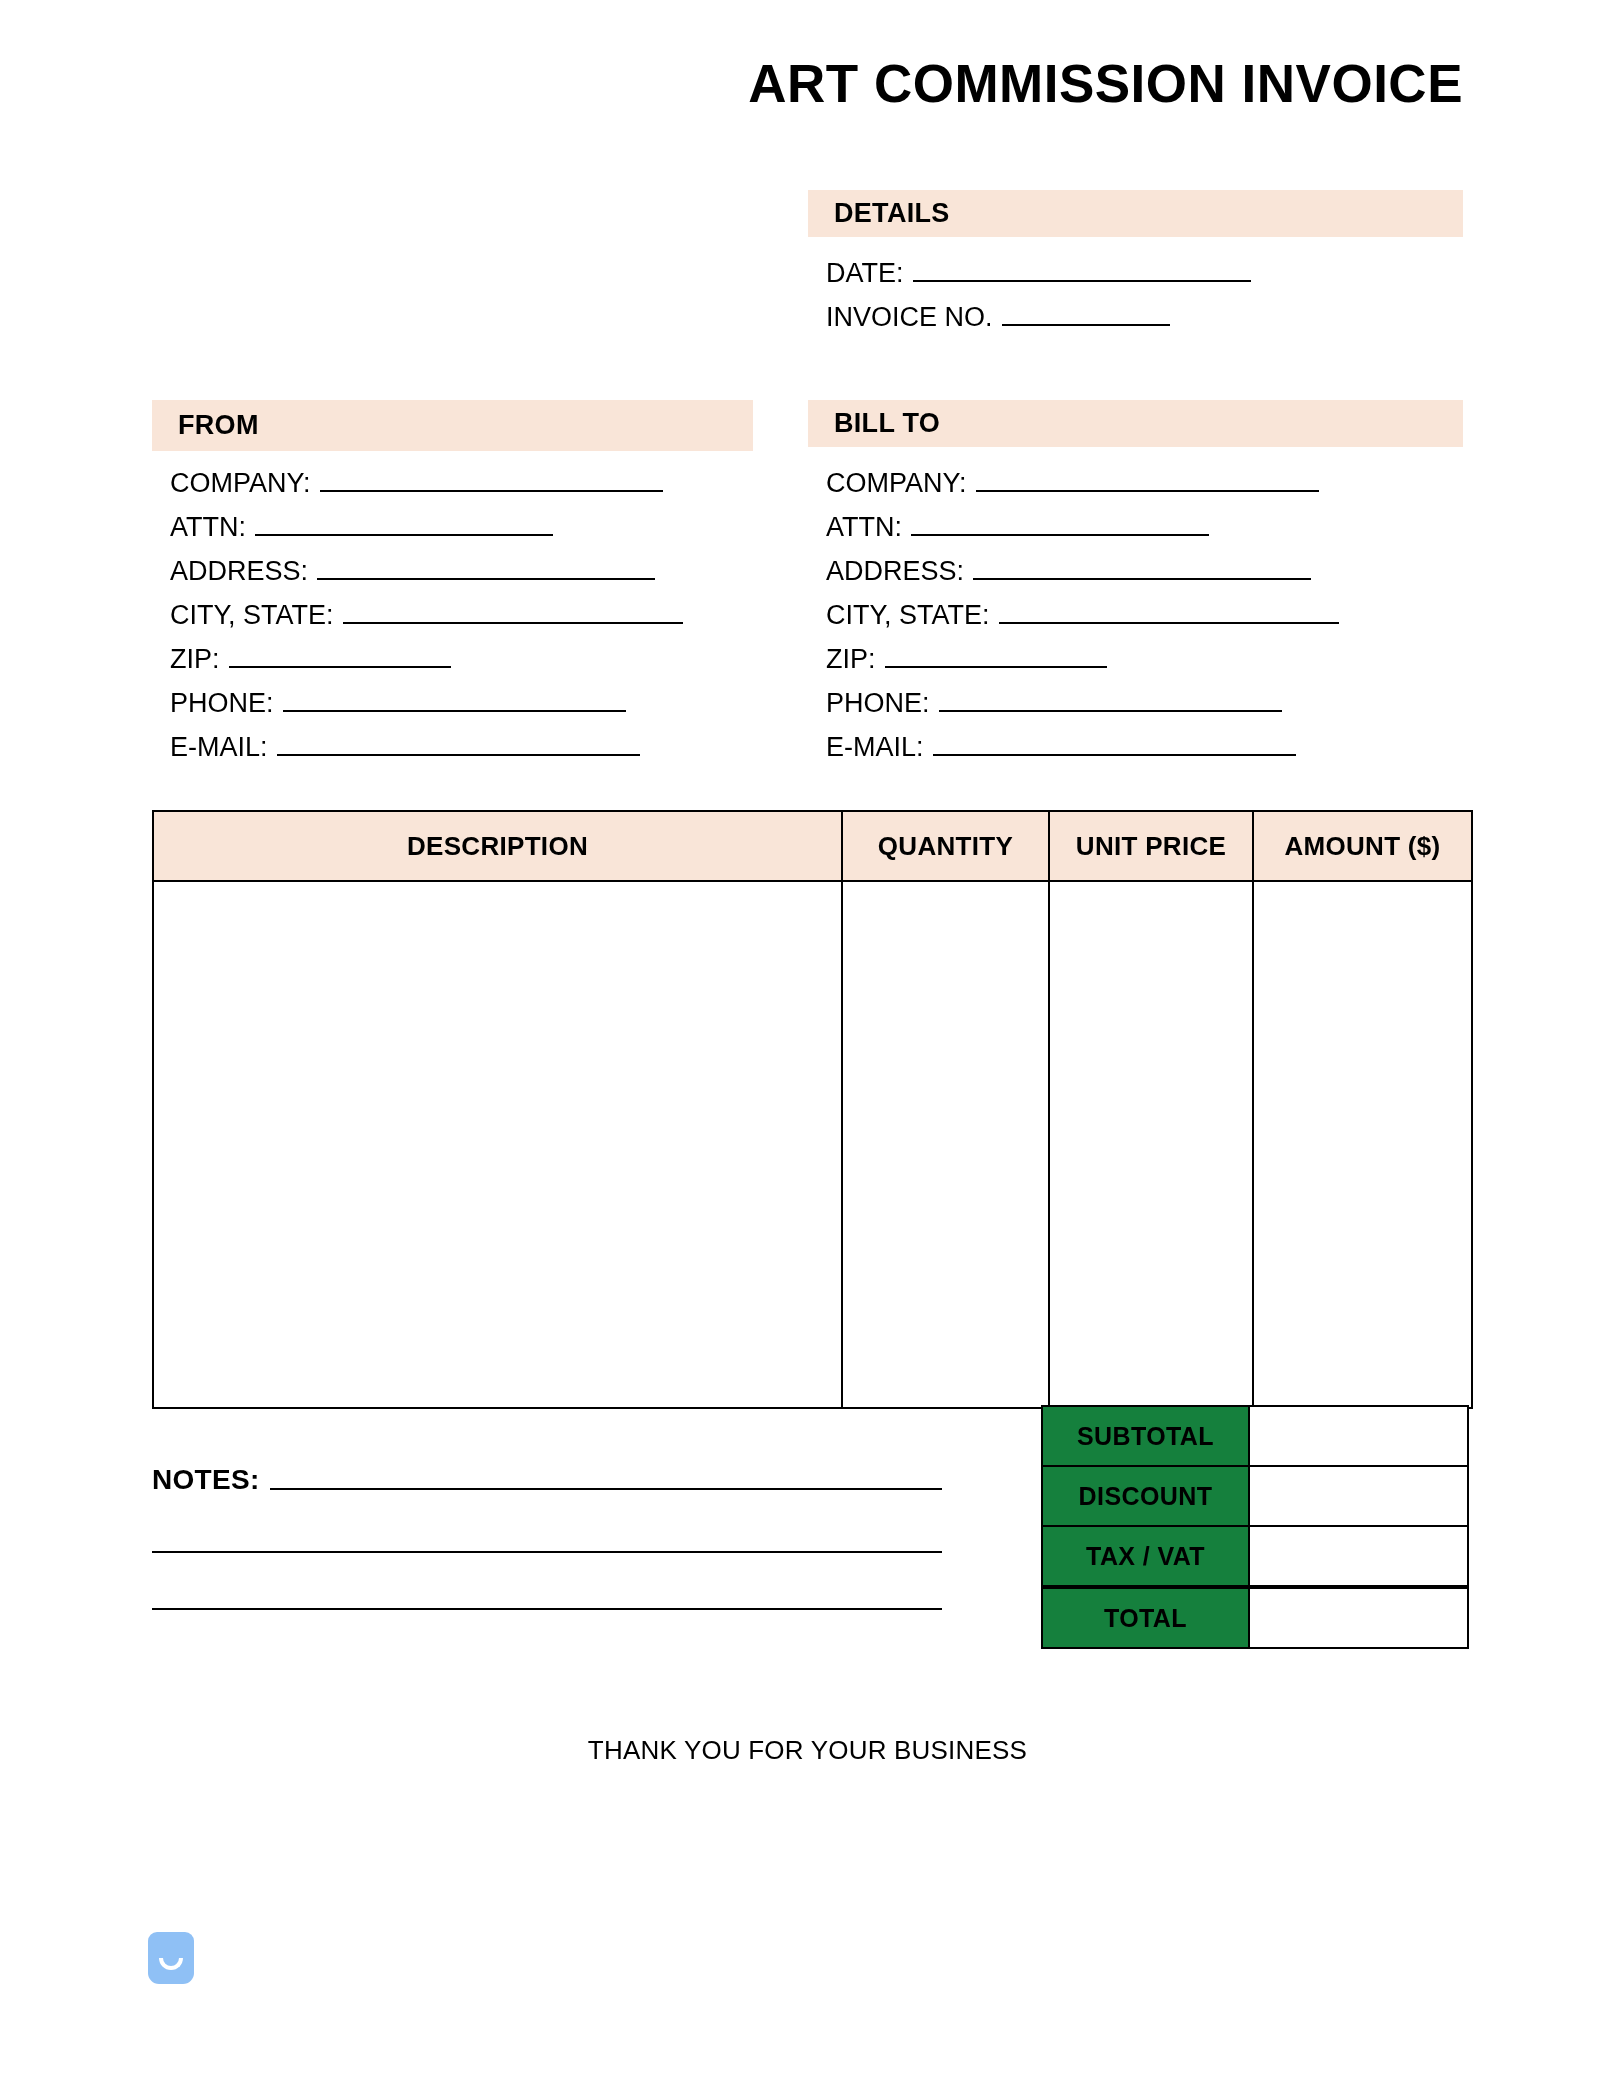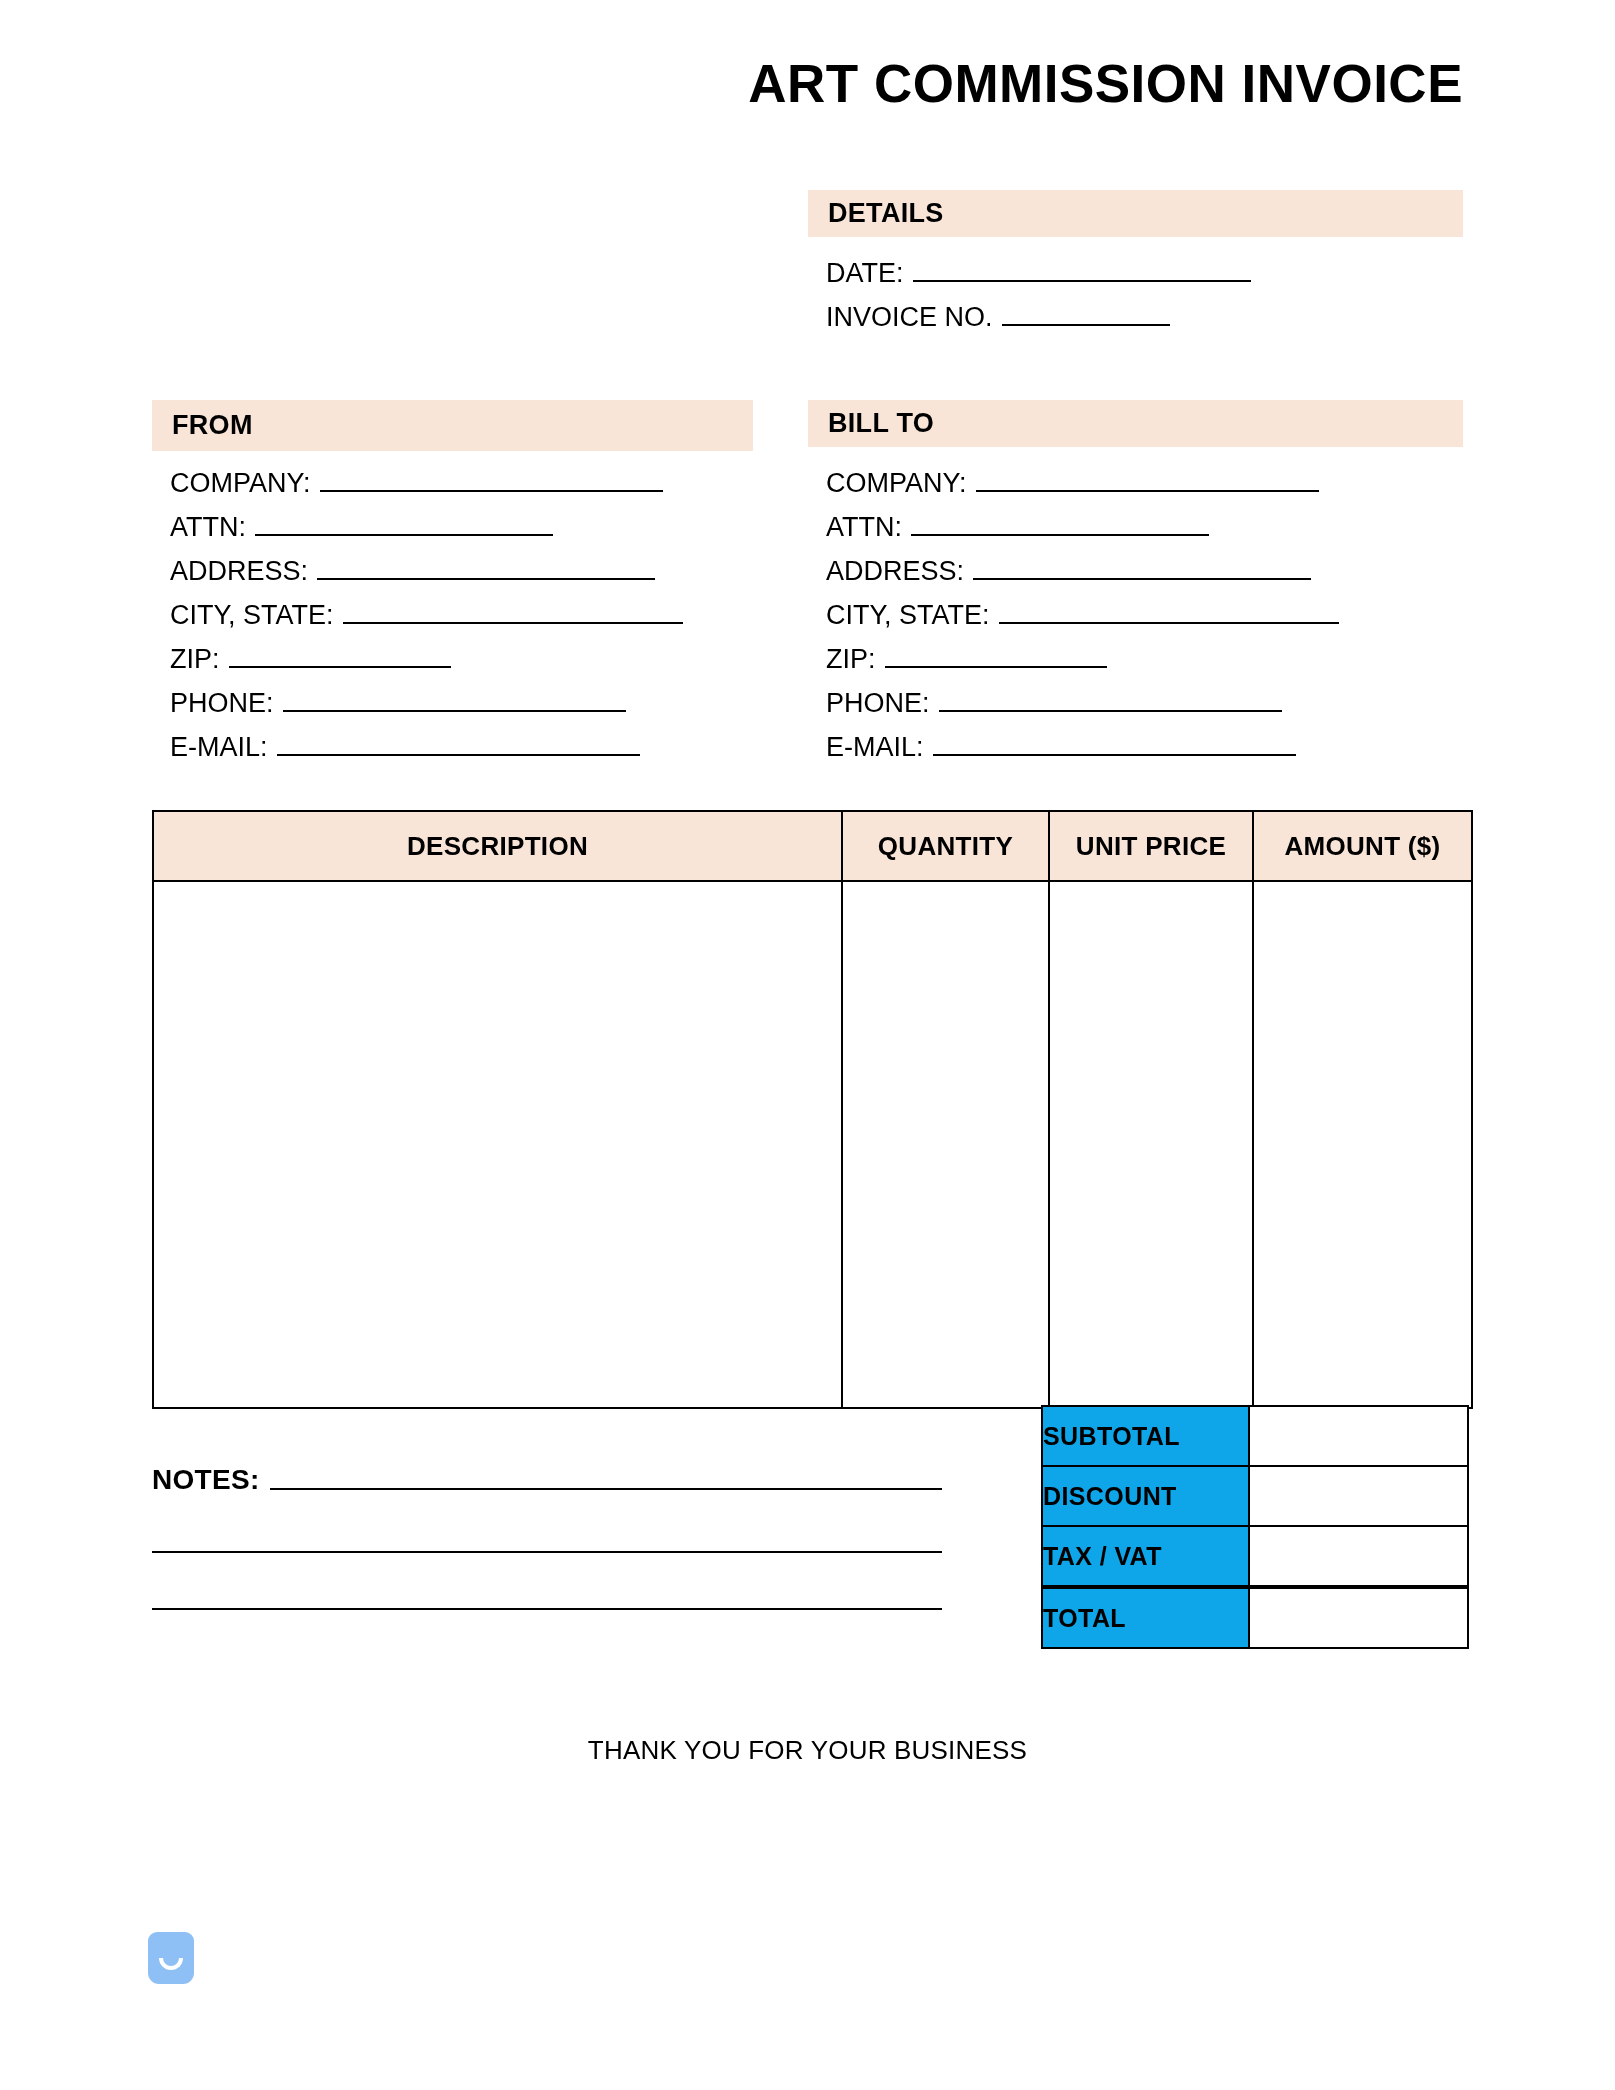--- a/index.html
+++ b/index.html
@@ -36,21 +36,21 @@
   
   .band {
     position: absolute;
     background: #f9e5d8;
     display: flex;
     align-items: center;
   }
   .band-label {
     font-size: 27px;
     font-weight: bold;
-    padding-left: 20px;
+    padding-left: 26px;
     letter-spacing: 0.3px;
   }
 
   
   .fields {
     position: absolute;
   }
   .field-row {
     display: flex;
     align-items: flex-end;
@@ -111,21 +111,22 @@
     border-collapse: collapse;
     table-layout: fixed;
   }
   .totals td {
     border: 2.5px solid #000;
     height: 58px;
     padding: 0;
   }
   .totals .tot-label {
     width: 205px;
-    background: #0ea5e9;
+    background: #15803d;
+    text-align: center;
     font-size: 25px;
     font-weight: bold;
     letter-spacing: 0.4px;
   }
   .totals .tot-value {
     width: 217px;
     background: #ffffff;
   }
   .totals tr.grand td {
     border-top-width: 4px;

